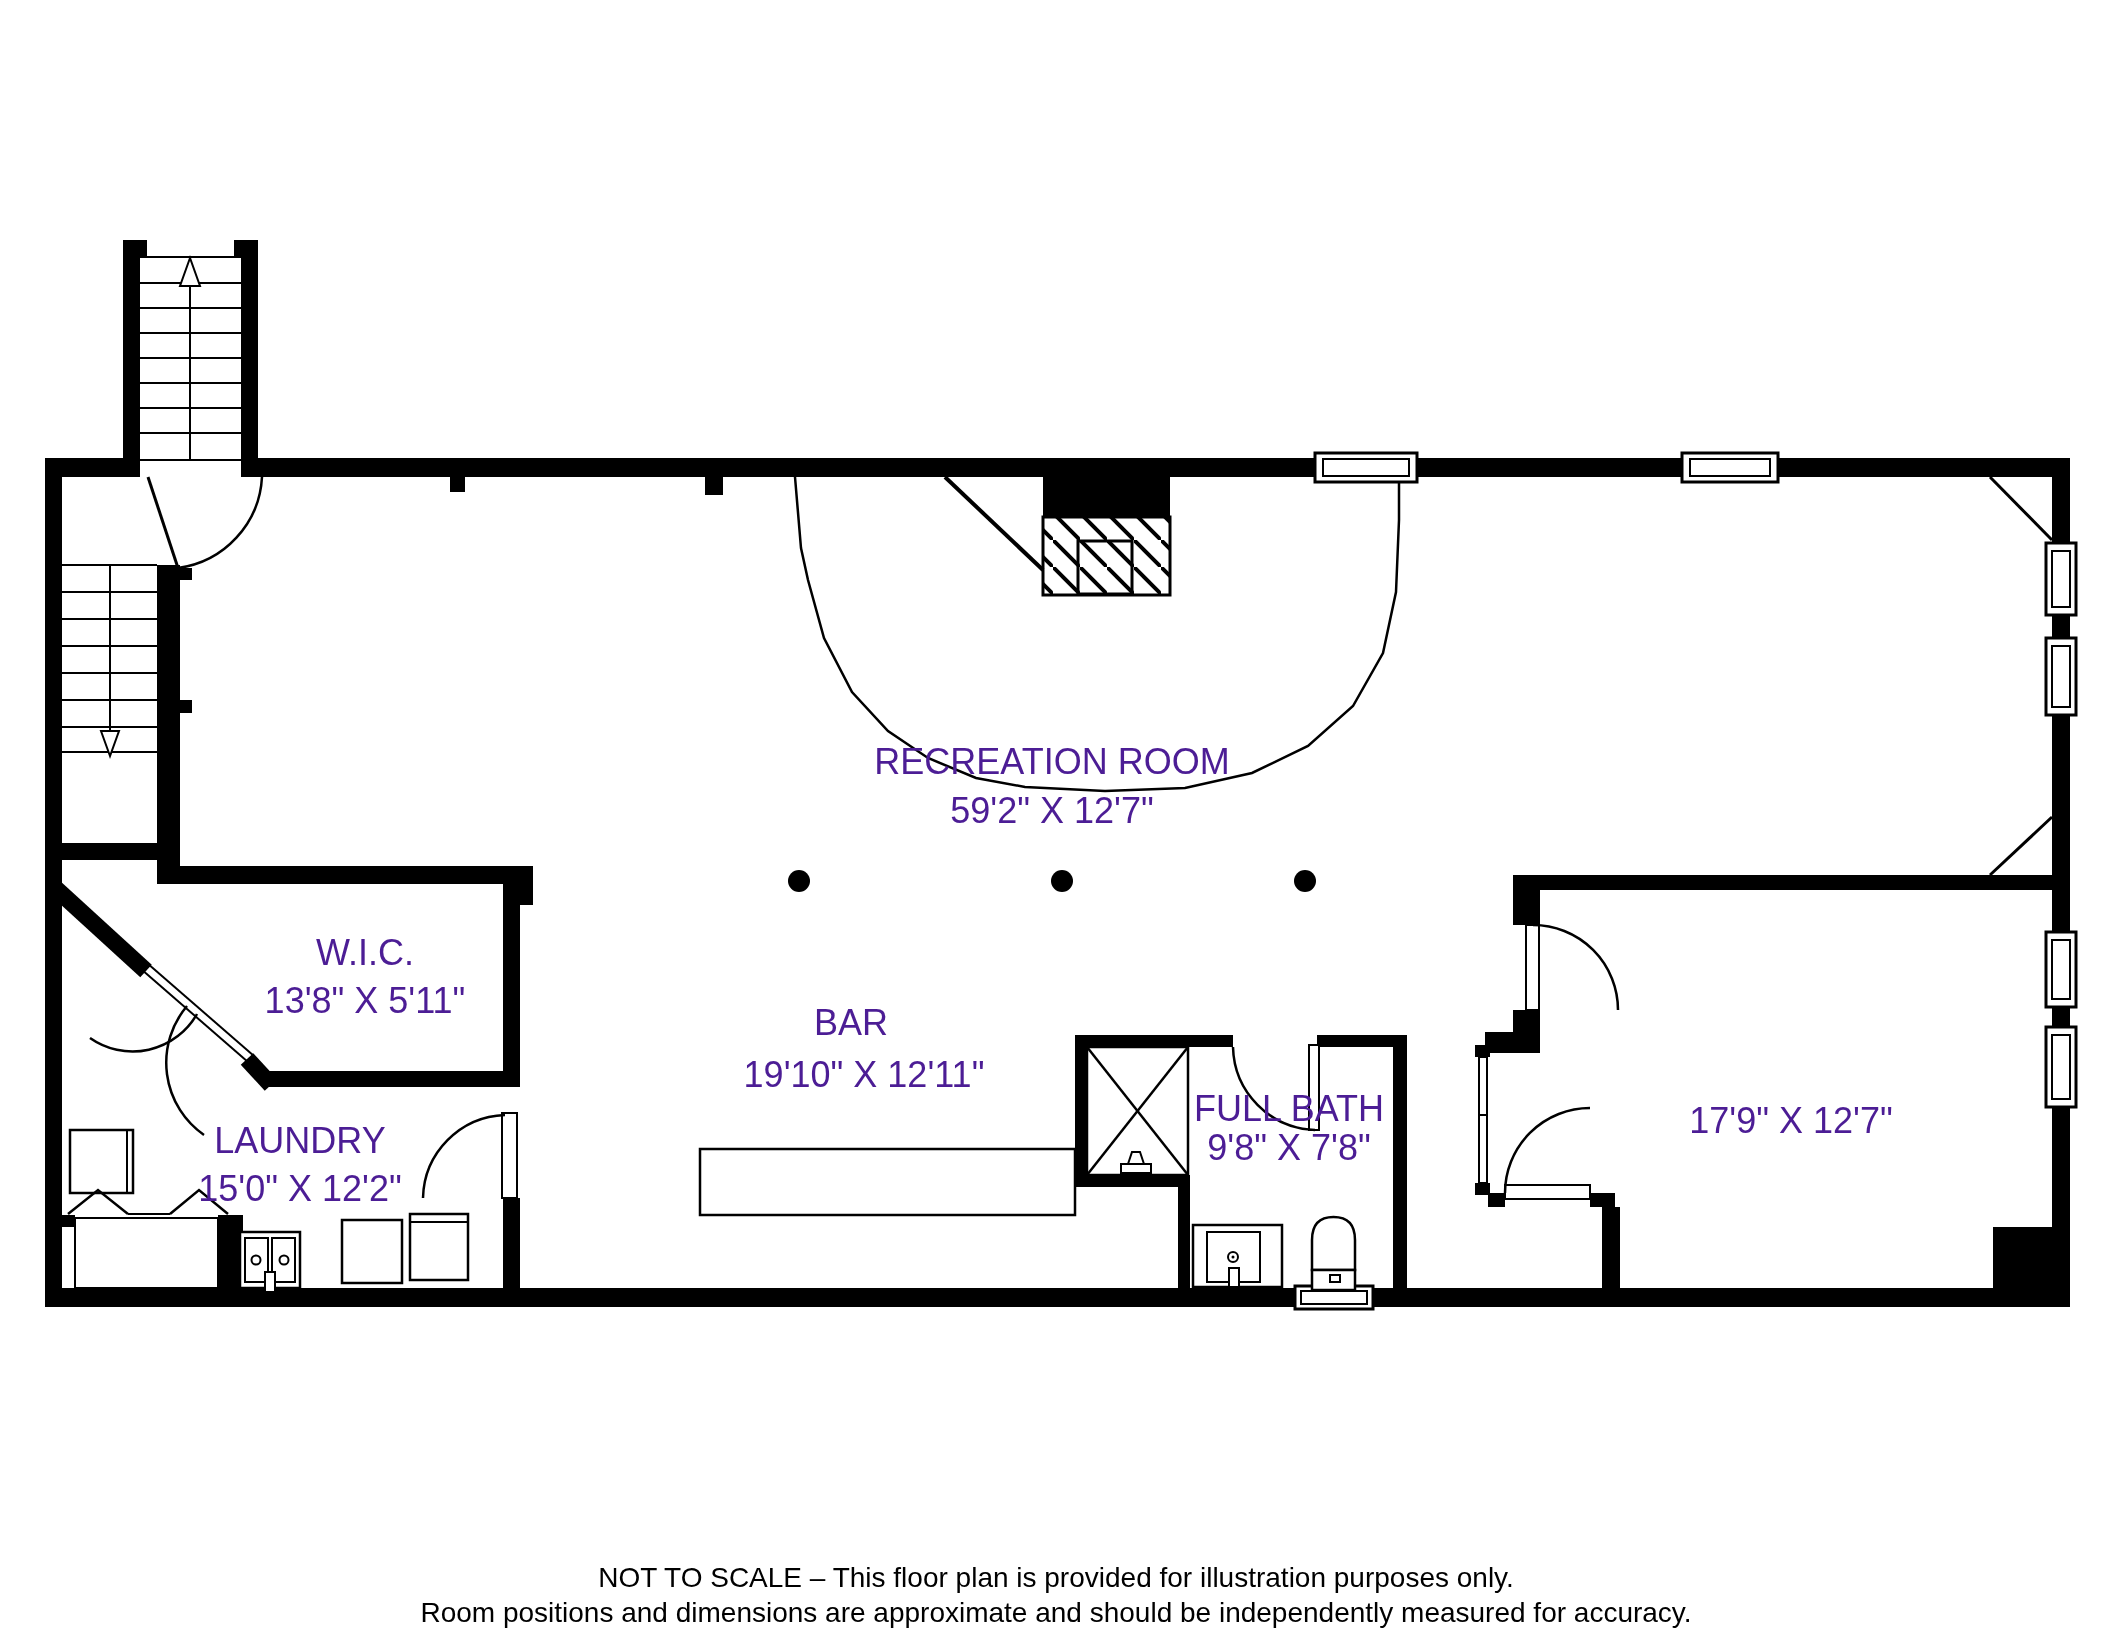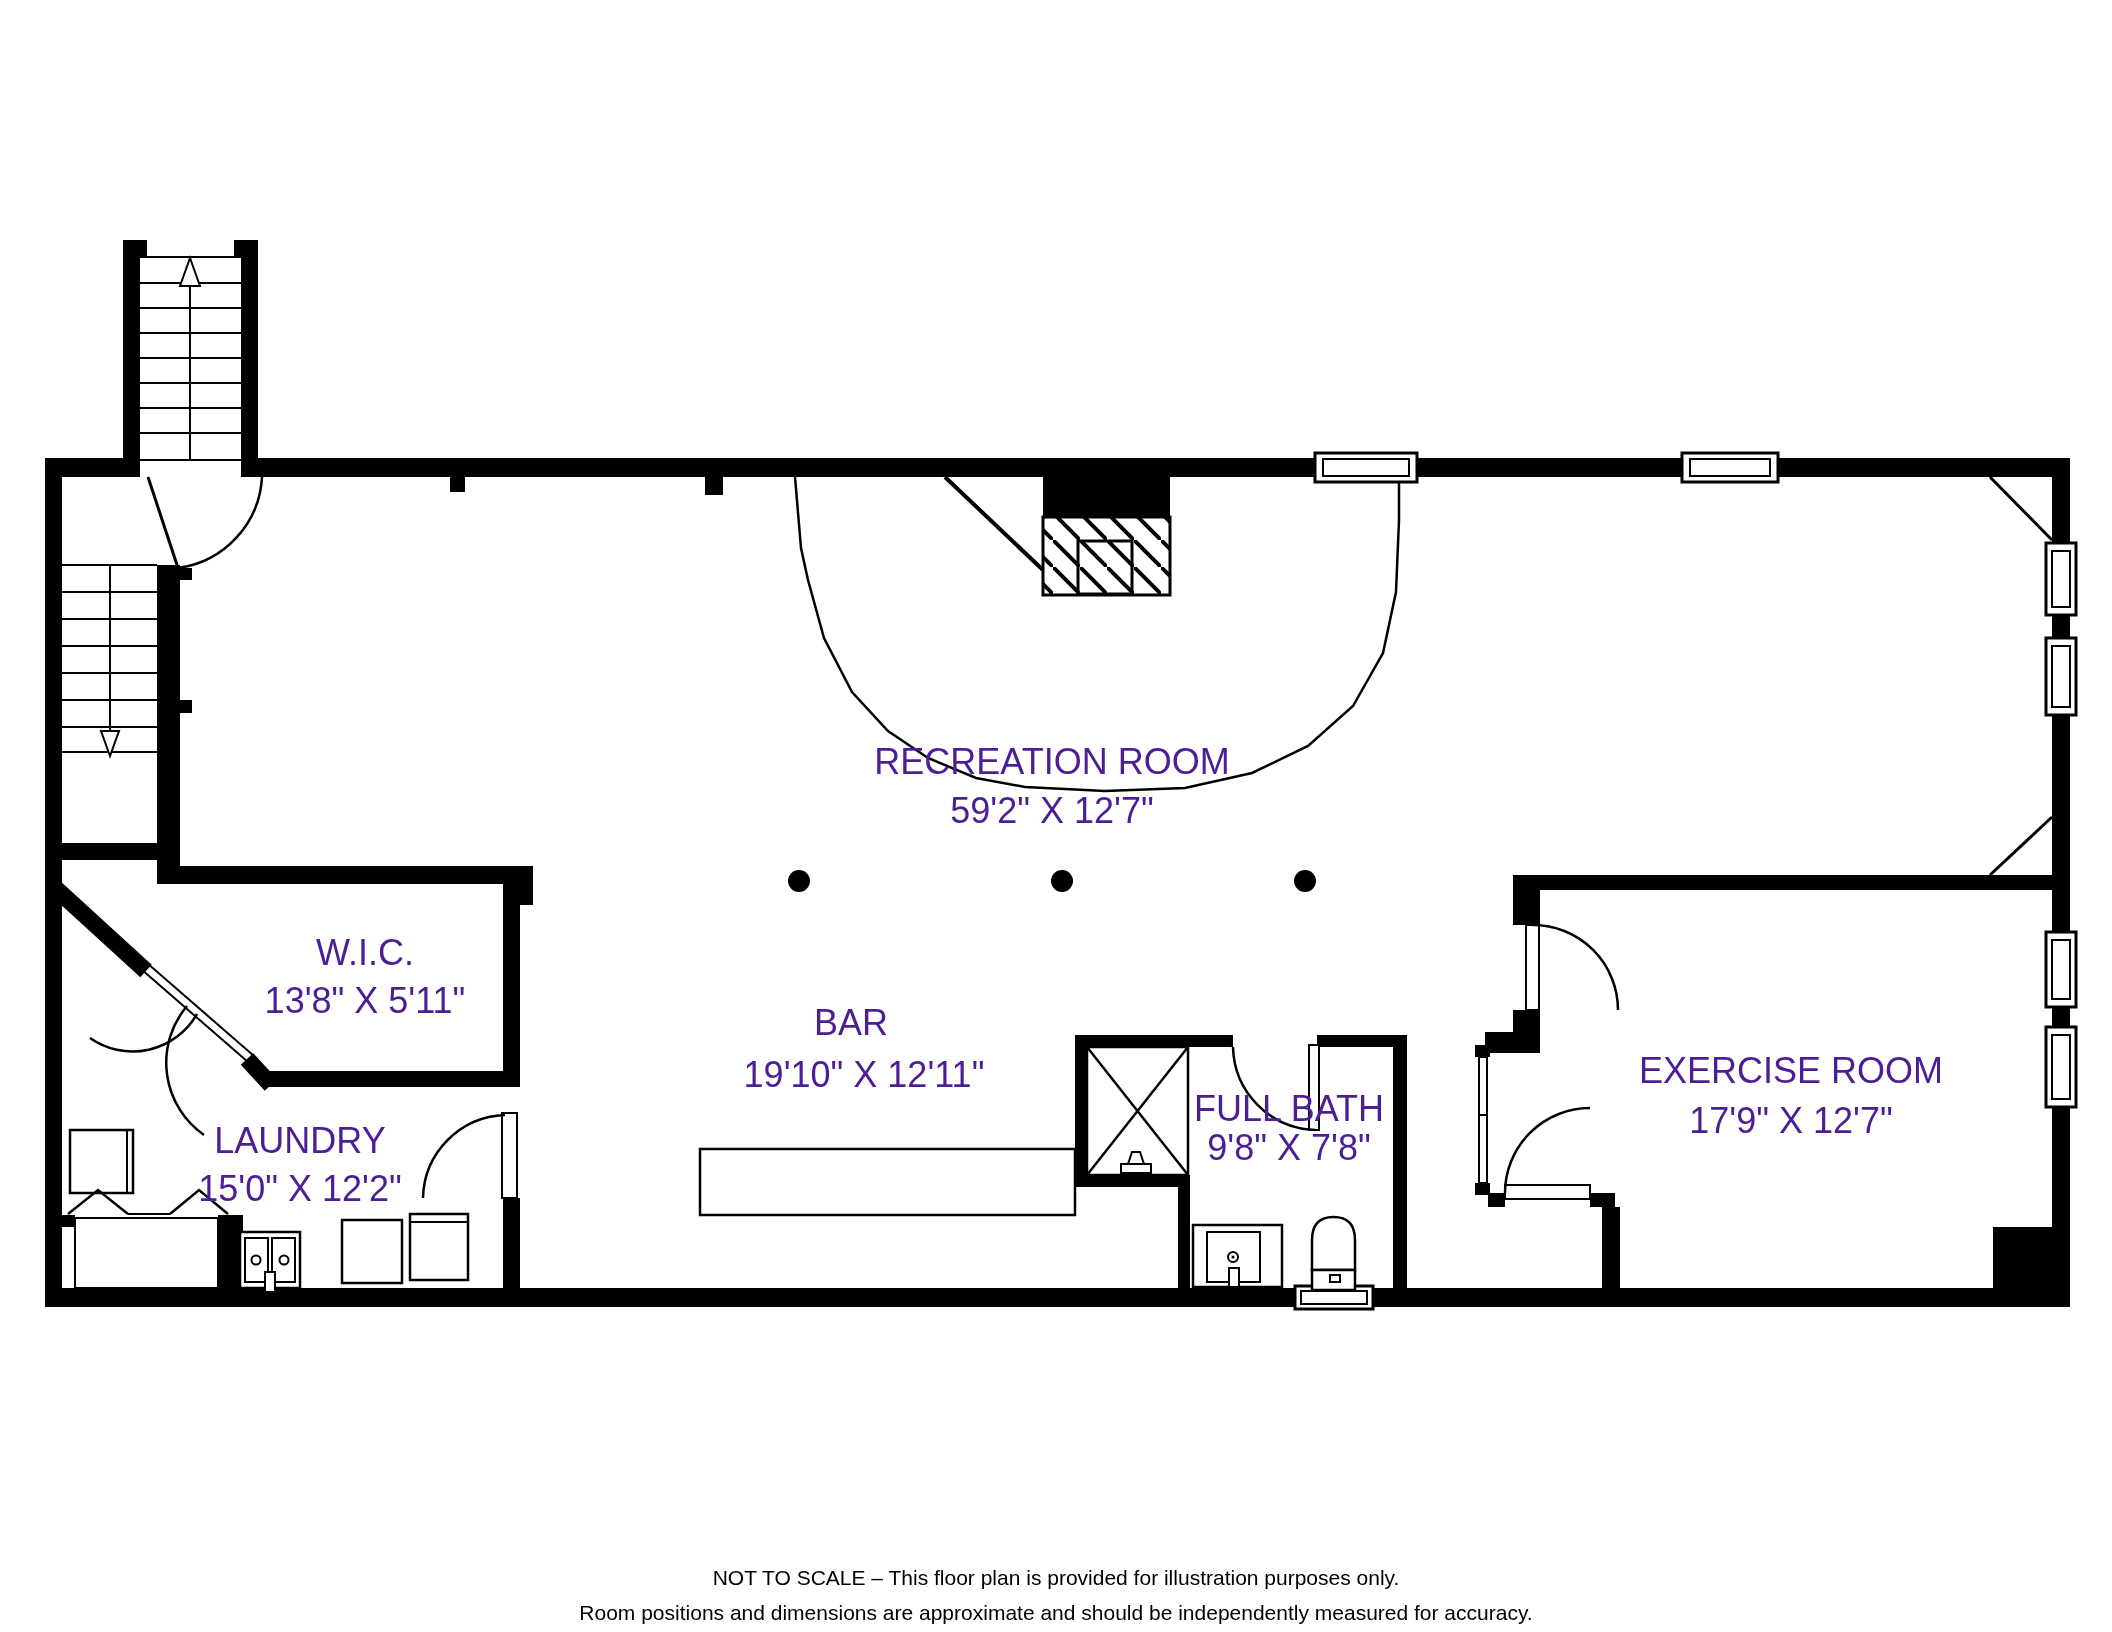--- a/index.html
+++ b/index.html
@@ -3,21 +3,21 @@
 <meta charset="utf-8">
 <style>
   html,body{margin:0;padding:0;background:#ffffff;}
   #stage{
     position:relative;width:2112px;height:1632px;background:#ffffff;
     font-family:"Liberation Sans", sans-serif;color:#000;overflow:hidden;
   }
   #plan-svg{position:absolute;left:0;top:0;}
   .label{position:absolute;transform:translate(-50%,-50%);text-align:center;white-space:nowrap;}
   .room-name,.room-dims{font-size:36px;line-height:48px;color:#4c1d95;}
-  .footer-line{position:absolute;transform:translate(-50%,-50%);font-size:21px;line-height:26px;color:#000;white-space:nowrap;text-align:center;}
+  .footer-line{position:absolute;transform:translate(-50%,-50%);font-size:28px;line-height:26px;color:#000;white-space:nowrap;text-align:center;}
 </style>
 </head>
 <body>
 
 <div id="stage">
 
 <svg id="plan-svg" width="2112" height="1632" viewBox="0 0 2112 1632" xmlns="http://www.w3.org/2000/svg">
 
   <defs>
     <pattern id="hatch" patternUnits="userSpaceOnUse" width="27" height="27">
@@ -293,23 +293,20 @@
     <div class="room-dims">19'10" X 12'11"</div>
   </div>
 
   <div class="label" style="left:1289px;top:1101px;margin-top:8px;">
     <div class="room-name">FULL BATH</div>
   </div>
   <div class="label" style="left:1289px;top:1148px;">
     <div class="room-dims">9'8" X 7'8"</div>
   </div>
 
-  <div class="label" style="left:1791px;top:1071px;">
-    <div class="room-name">EXERCISE ROOM</div>
-  </div>
   <div class="label" style="left:1791px;top:1121px;">
     <div class="room-dims">17'9" X 12'7"</div>
   </div>
 
   <div class="footer-line" style="left:1056px;top:1578px;">NOT TO SCALE – This floor plan is provided for illustration purposes only.</div>
   <div class="footer-line" style="left:1056px;top:1604px;margin-top:9px;">Room positions and dimensions are approximate and should be independently measured for accuracy.</div>
 
 </div>
 
 </body></html>

